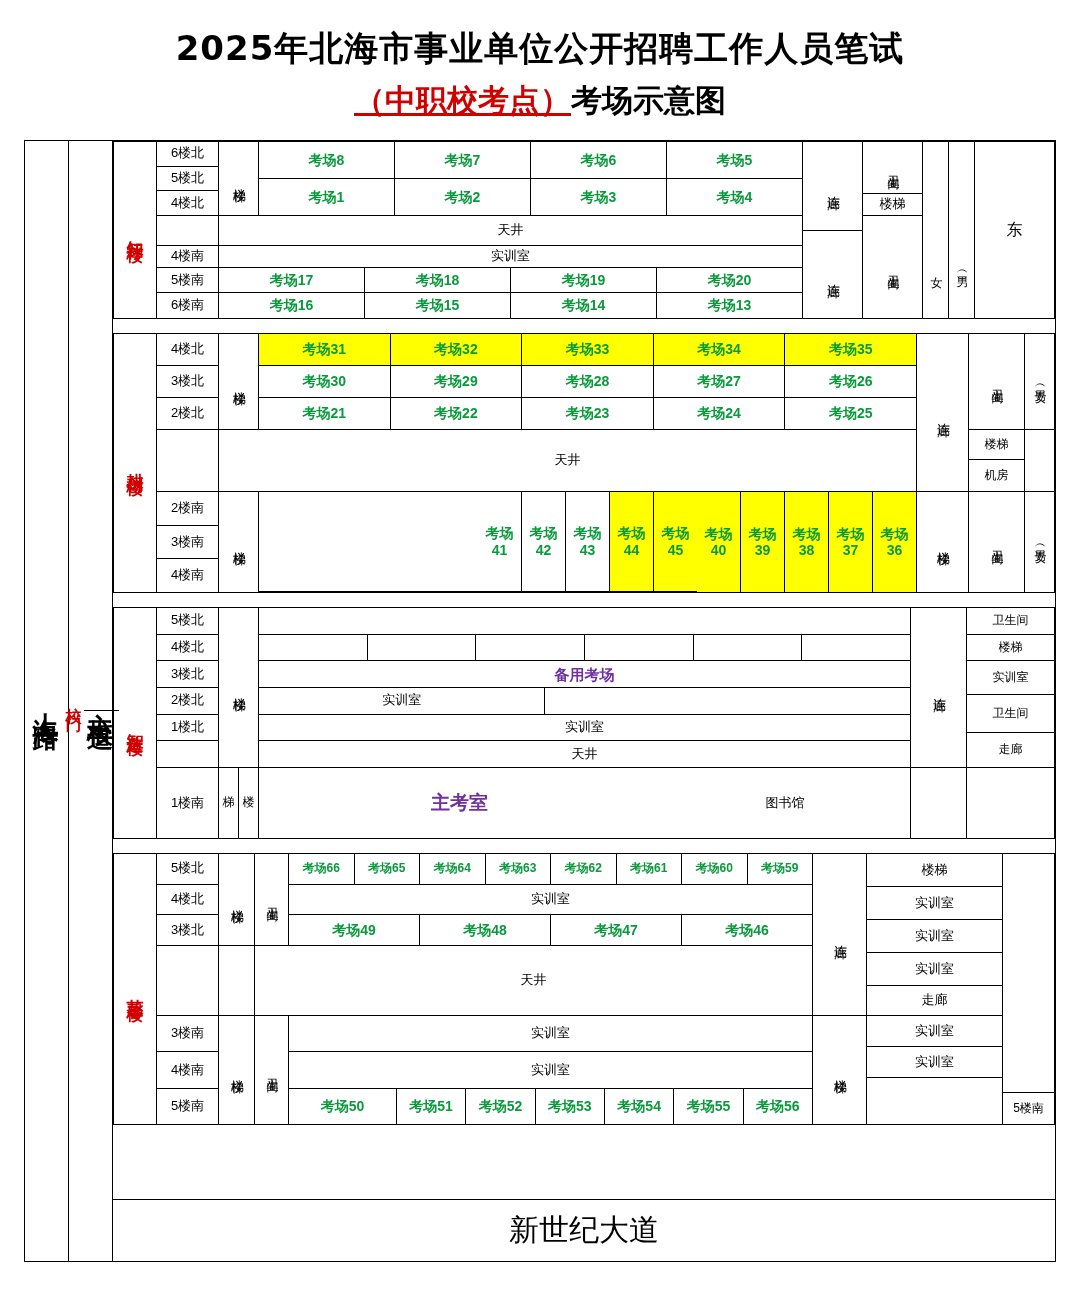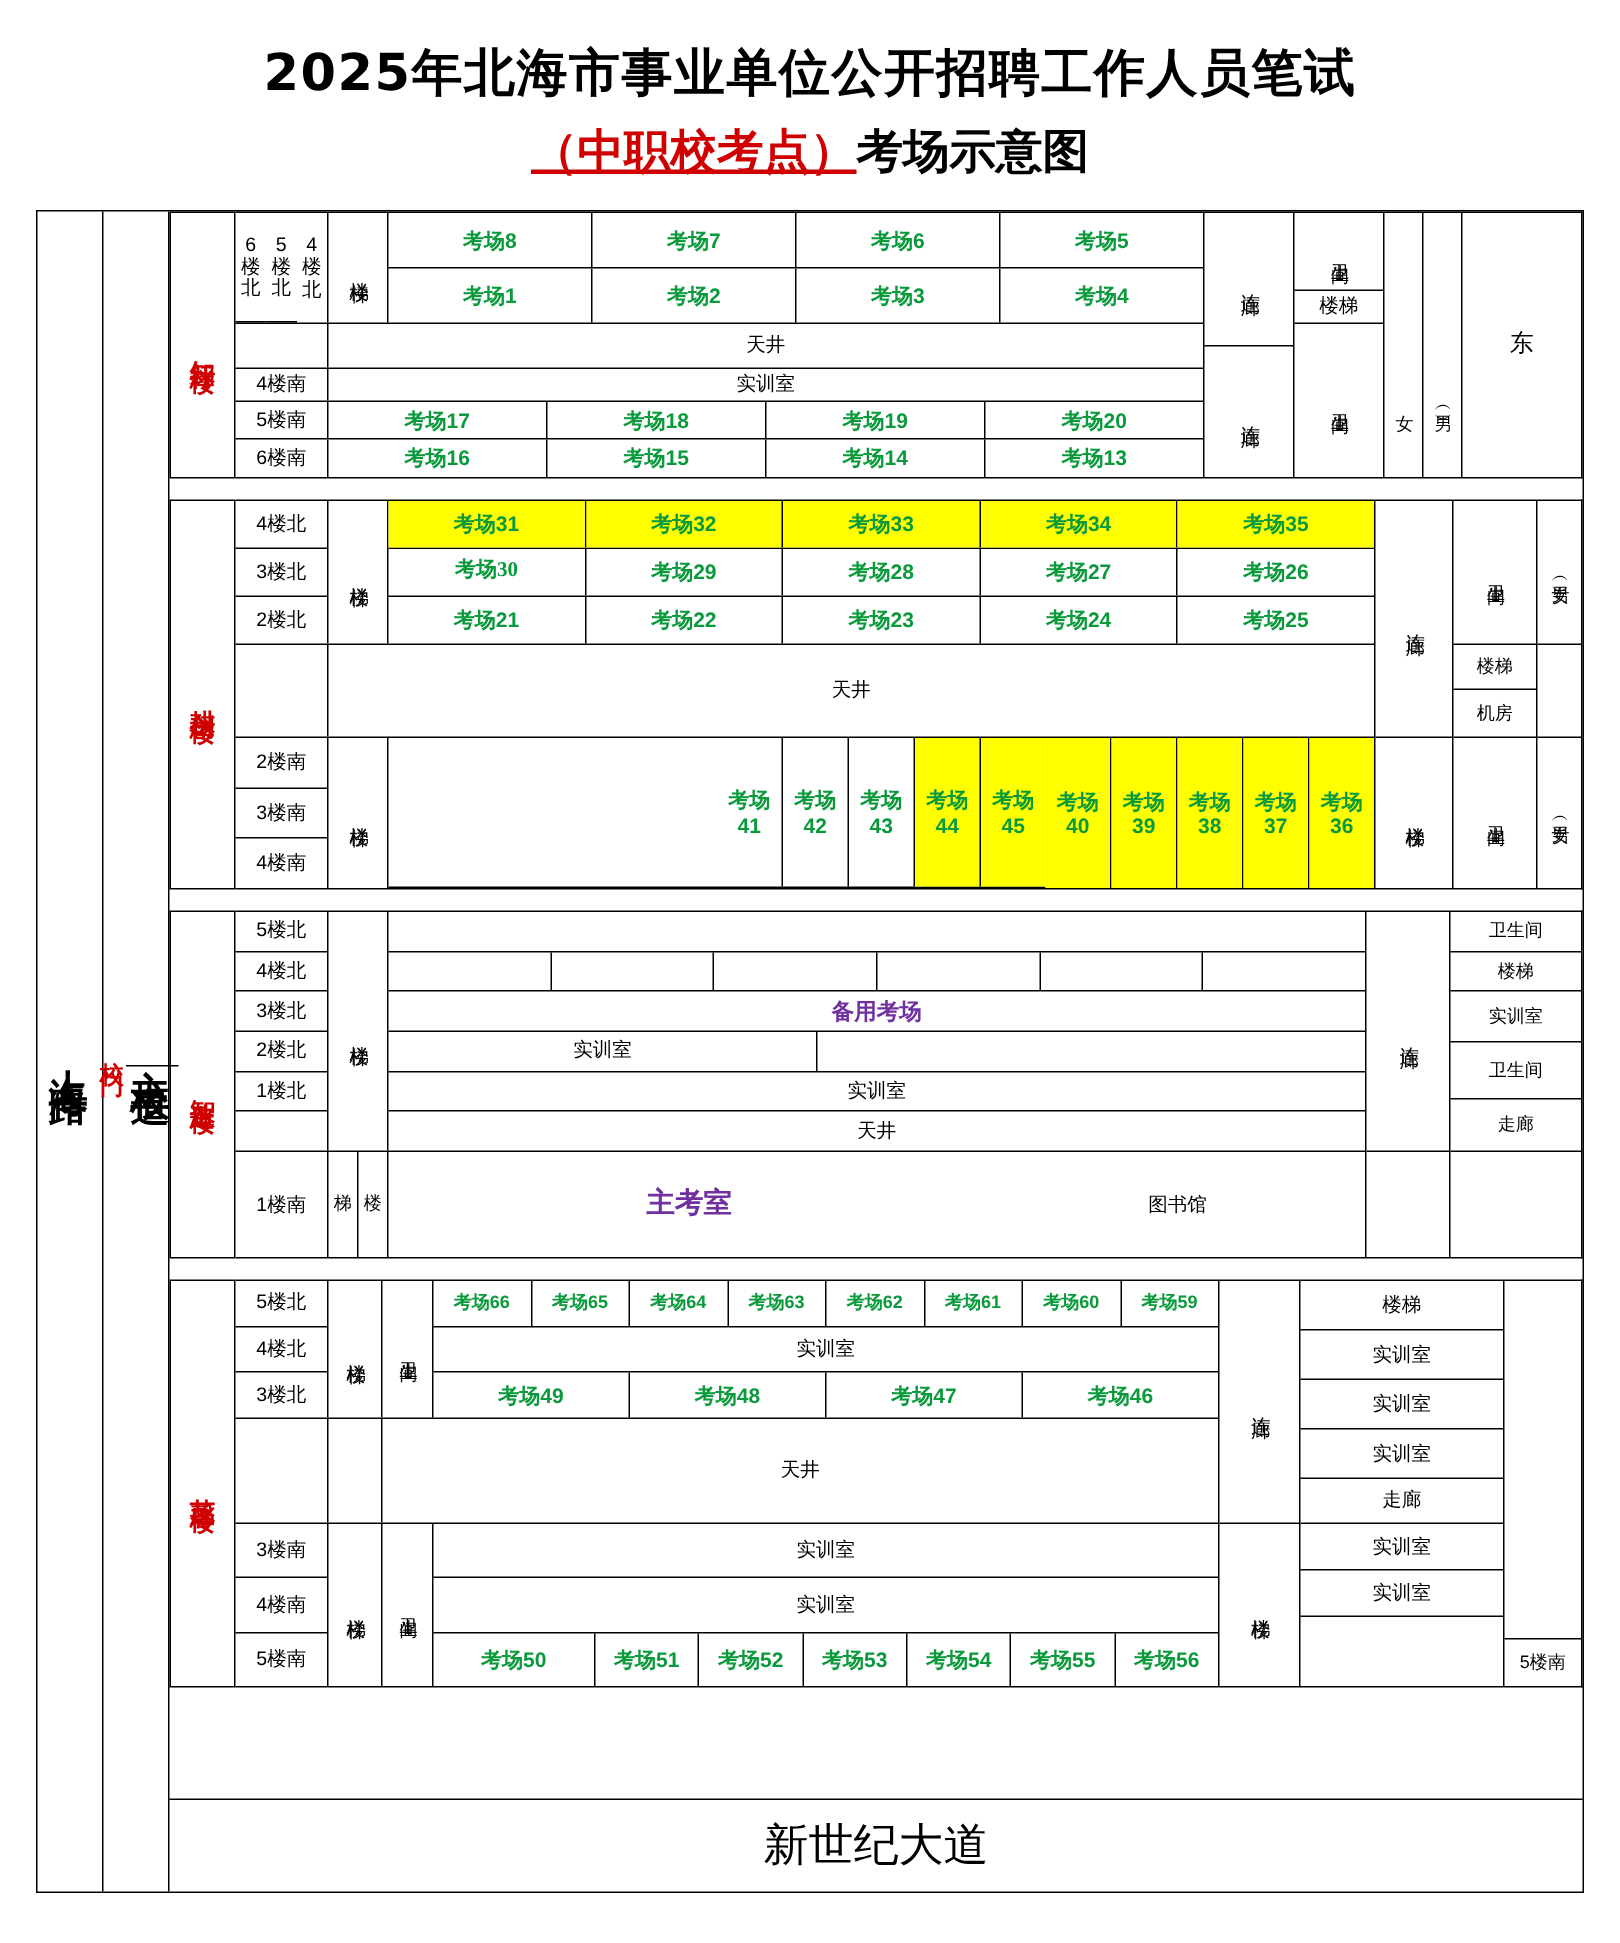--- a/index.html
+++ b/index.html
@@ -133,21 +133,21 @@
     <div class="right-area">
       <div class="buildings">
 
         <div class="bld" style="height:178px;">
           <div class="bld-name">知行楼</div>
           <div class="bld-body">
             <div style="display:flex;height:100%;">
 
               <div style="flex:1;display:flex;flex-direction:column;">
                 <div style="display:flex;height:74px;border-bottom:1px solid #000;">
-                  <div style="width:62px;display:flex;flex-direction:row;border-right:1px solid #000;">
+                  <div style="width:62px;display:flex;flex-direction:column;border-right:1px solid #000;">
                     <div class="cell nb" style="flex:1;border-bottom:1px solid #000;">6楼北</div>
                     <div class="cell nb" style="flex:1;border-bottom:1px solid #000;">5楼北</div>
                     <div class="cell nb" style="flex:1;">4楼北</div>
                   </div>
                   <div class="cell stair" style="width:40px;border-right:1px solid #000;">楼梯</div>
                   <div style="flex:1;display:flex;flex-direction:column;">
                     <div style="display:flex;flex:1;border-bottom:1px solid #000;">
                       <div class="cell exam" style="flex:1;">考场8</div>
                       <div class="cell exam" style="flex:1;">考场7</div>
                       <div class="cell exam" style="flex:1;">考场6</div>
@@ -238,21 +238,21 @@
                   <div class="cell stair" style="width:40px;border-right:1px solid #000;">楼梯</div>
                   <div style="flex:1;display:flex;flex-direction:column;">
                     <div style="display:flex;flex:1;border-bottom:1px solid #000;">
                       <div class="cell exam hl" style="flex:1;">考场31</div>
                       <div class="cell exam hl" style="flex:1;">考场32</div>
                       <div class="cell exam hl" style="flex:1;">考场33</div>
                       <div class="cell exam hl" style="flex:1;">考场34</div>
                       <div class="cell exam hl" style="flex:1;border-right:0;">考场35</div>
                     </div>
                     <div style="display:flex;flex:1;border-bottom:1px solid #000;">
-                      <div class="cell exam" style="flex:1;font-family:Liberation Serif, serif;">考场30</div>
+                      <div class="cell exam" style="flex:1;">考场30</div>
                       <div class="cell exam" style="flex:1;">考场29</div>
                       <div class="cell exam" style="flex:1;">考场28</div>
                       <div class="cell exam" style="flex:1;">考场27</div>
                       <div class="cell exam" style="flex:1;border-right:0;">考场26</div>
                     </div>
                     <div style="display:flex;flex:1;">
                       <div class="cell exam" style="flex:1;">考场21</div>
                       <div class="cell exam" style="flex:1;">考场22</div>
                       <div class="cell exam" style="flex:1;">考场23</div>
                       <div class="cell exam" style="flex:1;">考场24</div>

